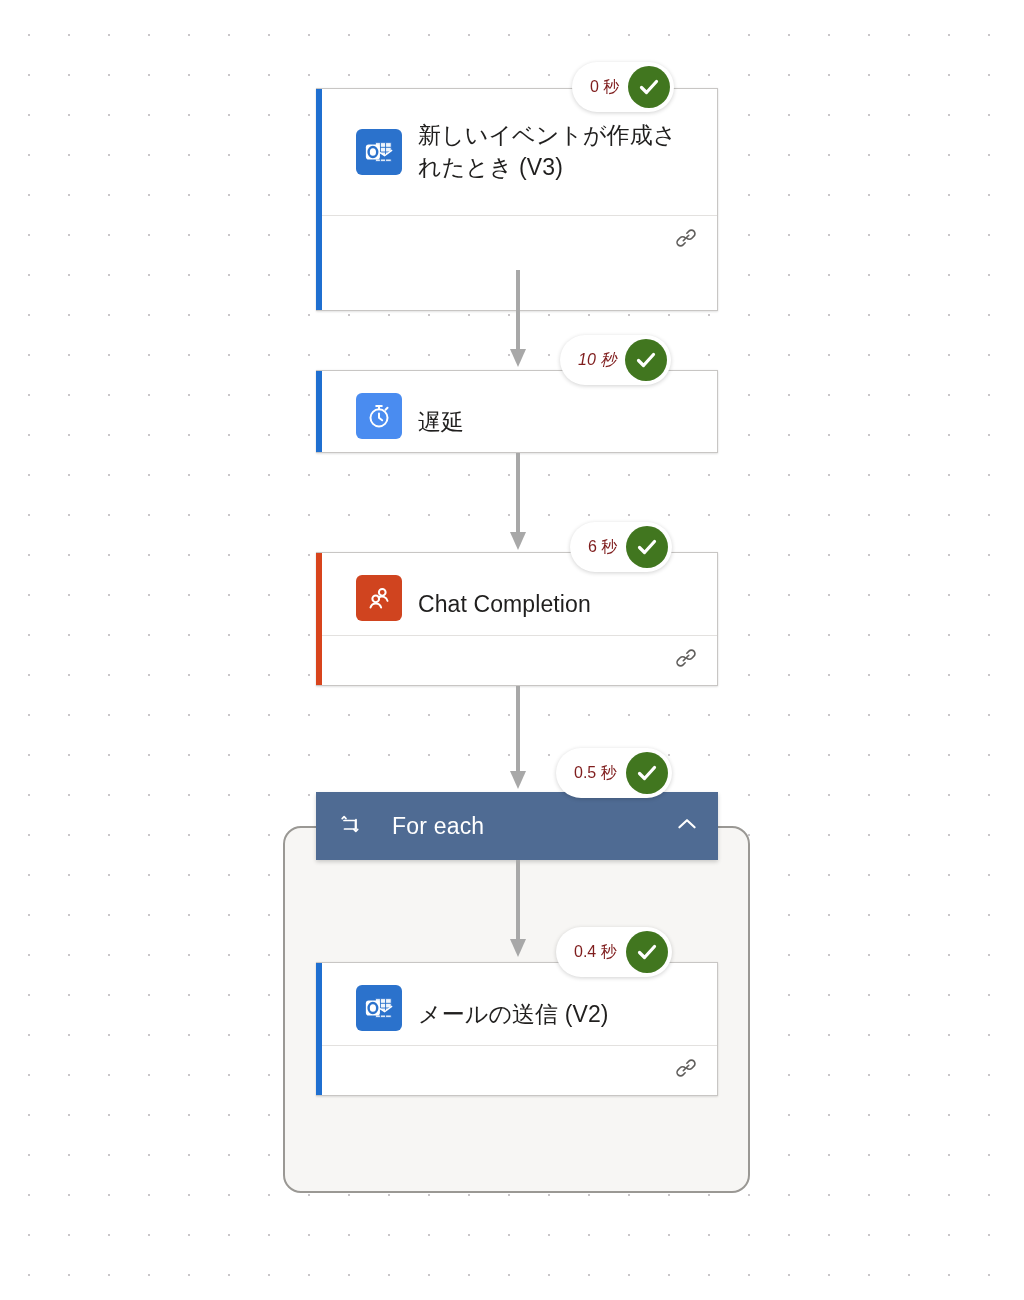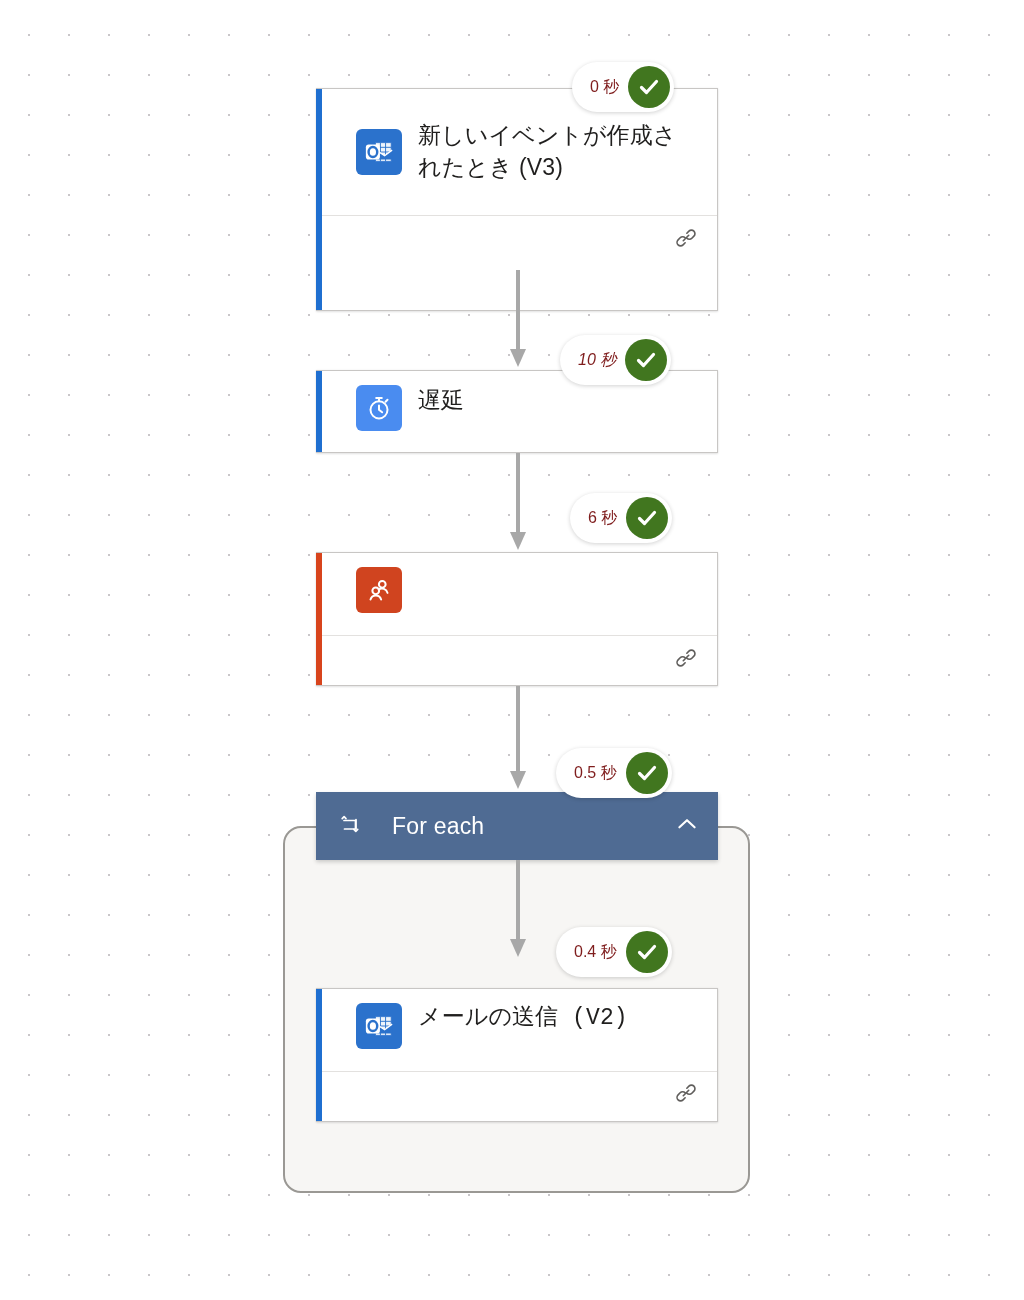--- a/index.html
+++ b/index.html
@@ -54,21 +54,21 @@
     left: 0;
     top: 0;
     bottom: 0;
     width: 6px;
   }
   .accent.blue   { background: #1f6fd0; }
   .accent.orange { background: #d8441c; }
 
   .node-main {
     display: flex;
-    align-items: flex-start;
+    align-items: flex-end;
     padding: 14px 16px 14px 40px;
     min-height: 82px;
   }
   .node-main.tall { min-height: 126px; align-items: center; }
 
   .node-icon {
     width: 46px;
     height: 46px;
     border-radius: 6px;
     flex: 0 0 46px;
@@ -262,34 +262,35 @@
 
     <div class="node-main">
       <span class="node-icon icon-chat">
         <svg width="30" height="30" viewBox="0 0 24 24" fill="none" stroke="#ffffff" stroke-width="1.6" stroke-linecap="round">
           <circle cx="14.6" cy="7.4" r="2.7"></circle>
           <path d="M18.8 14.3a4.5 4.5 0 00-7.1-2.6"></path>
           <circle cx="9.4" cy="12.6" r="2.7"></circle>
           <path d="M5.2 19.6a4.4 4.4 0 018.5 0"></path>
         </svg>
       </span>
+      <span class="node-title">Chat Completion</span>
     </div>
 
     <div class="node-footer">
       <span>
         <svg width="26" height="26" viewBox="0 0 24 24" fill="none" stroke="#605e5c" stroke-width="1.5" stroke-linecap="round">
           <path d="M9.5 14.5l5-5"></path>
           <path d="M12.8 7.6l1.9-1.9a3.2 3.2 0 014.6 4.6l-1.9 1.9a3.2 3.2 0 01-4.6 0"></path>
           <path d="M11.2 16.4l-1.9 1.9a3.2 3.2 0 01-4.6-4.6l1.9-1.9a3.2 3.2 0 014.6 0"></path>
         </svg>
       </span>
     </div>
   </div>
 
-  <div class="badge" style="left:570px; top:493px;">
+  <div class="badge" style="left:570px; top:522px;">
     <span class="badge-text">6 秒</span>
     <span class="badge-check">
       <svg width="24" height="24" viewBox="0 0 24 24" fill="none" stroke="#ffffff" stroke-width="3.2" stroke-linecap="round" stroke-linejoin="round">
         <polyline points="4.5,12.5 9.5,17.5 19.5,6.5"></polyline>
       </svg>
     </span>
   </div>
 
   <div class="foreach-header" style="top:792px;">
     <span class="loop-ico">
@@ -310,21 +311,21 @@
 
   <div class="badge" style="left:556px; top:748px;">
     <span class="badge-text">0.5 秒</span>
     <span class="badge-check">
       <svg width="24" height="24" viewBox="0 0 24 24" fill="none" stroke="#ffffff" stroke-width="3.2" stroke-linecap="round" stroke-linejoin="round">
         <polyline points="4.5,12.5 9.5,17.5 19.5,6.5"></polyline>
       </svg>
     </span>
   </div>
 
-  <div class="node" style="top:988px; height:134px;font-family:Liberation Mono, monospace;">
+  <div class="node" style="top:962px; height:134px;">
     <span class="accent blue"></span>
 
     <div class="node-main">
       <span class="node-icon icon-outlook">
         <svg width="30" height="30" viewBox="0 0 32 32">
           <rect x="12" y="6" width="17" height="20" fill="#ffffff" opacity="0.92"></rect>
           <path d="M12 6h17v20H12z" fill="none" stroke="#2b72cc" stroke-width="0.8"></path>
           <path d="M12 6v20M17.5 6v20M23 6v20M12 11h17M12 16h17M12 21h17" stroke="#2b72cc" stroke-width="1"></path>
           <path d="M13 14l9 6 8-6v10H13z" fill="#2b72cc"></path>
           <path d="M13 14l9 6 8-6" fill="none" stroke="#ffffff" stroke-width="1.4"></path>

